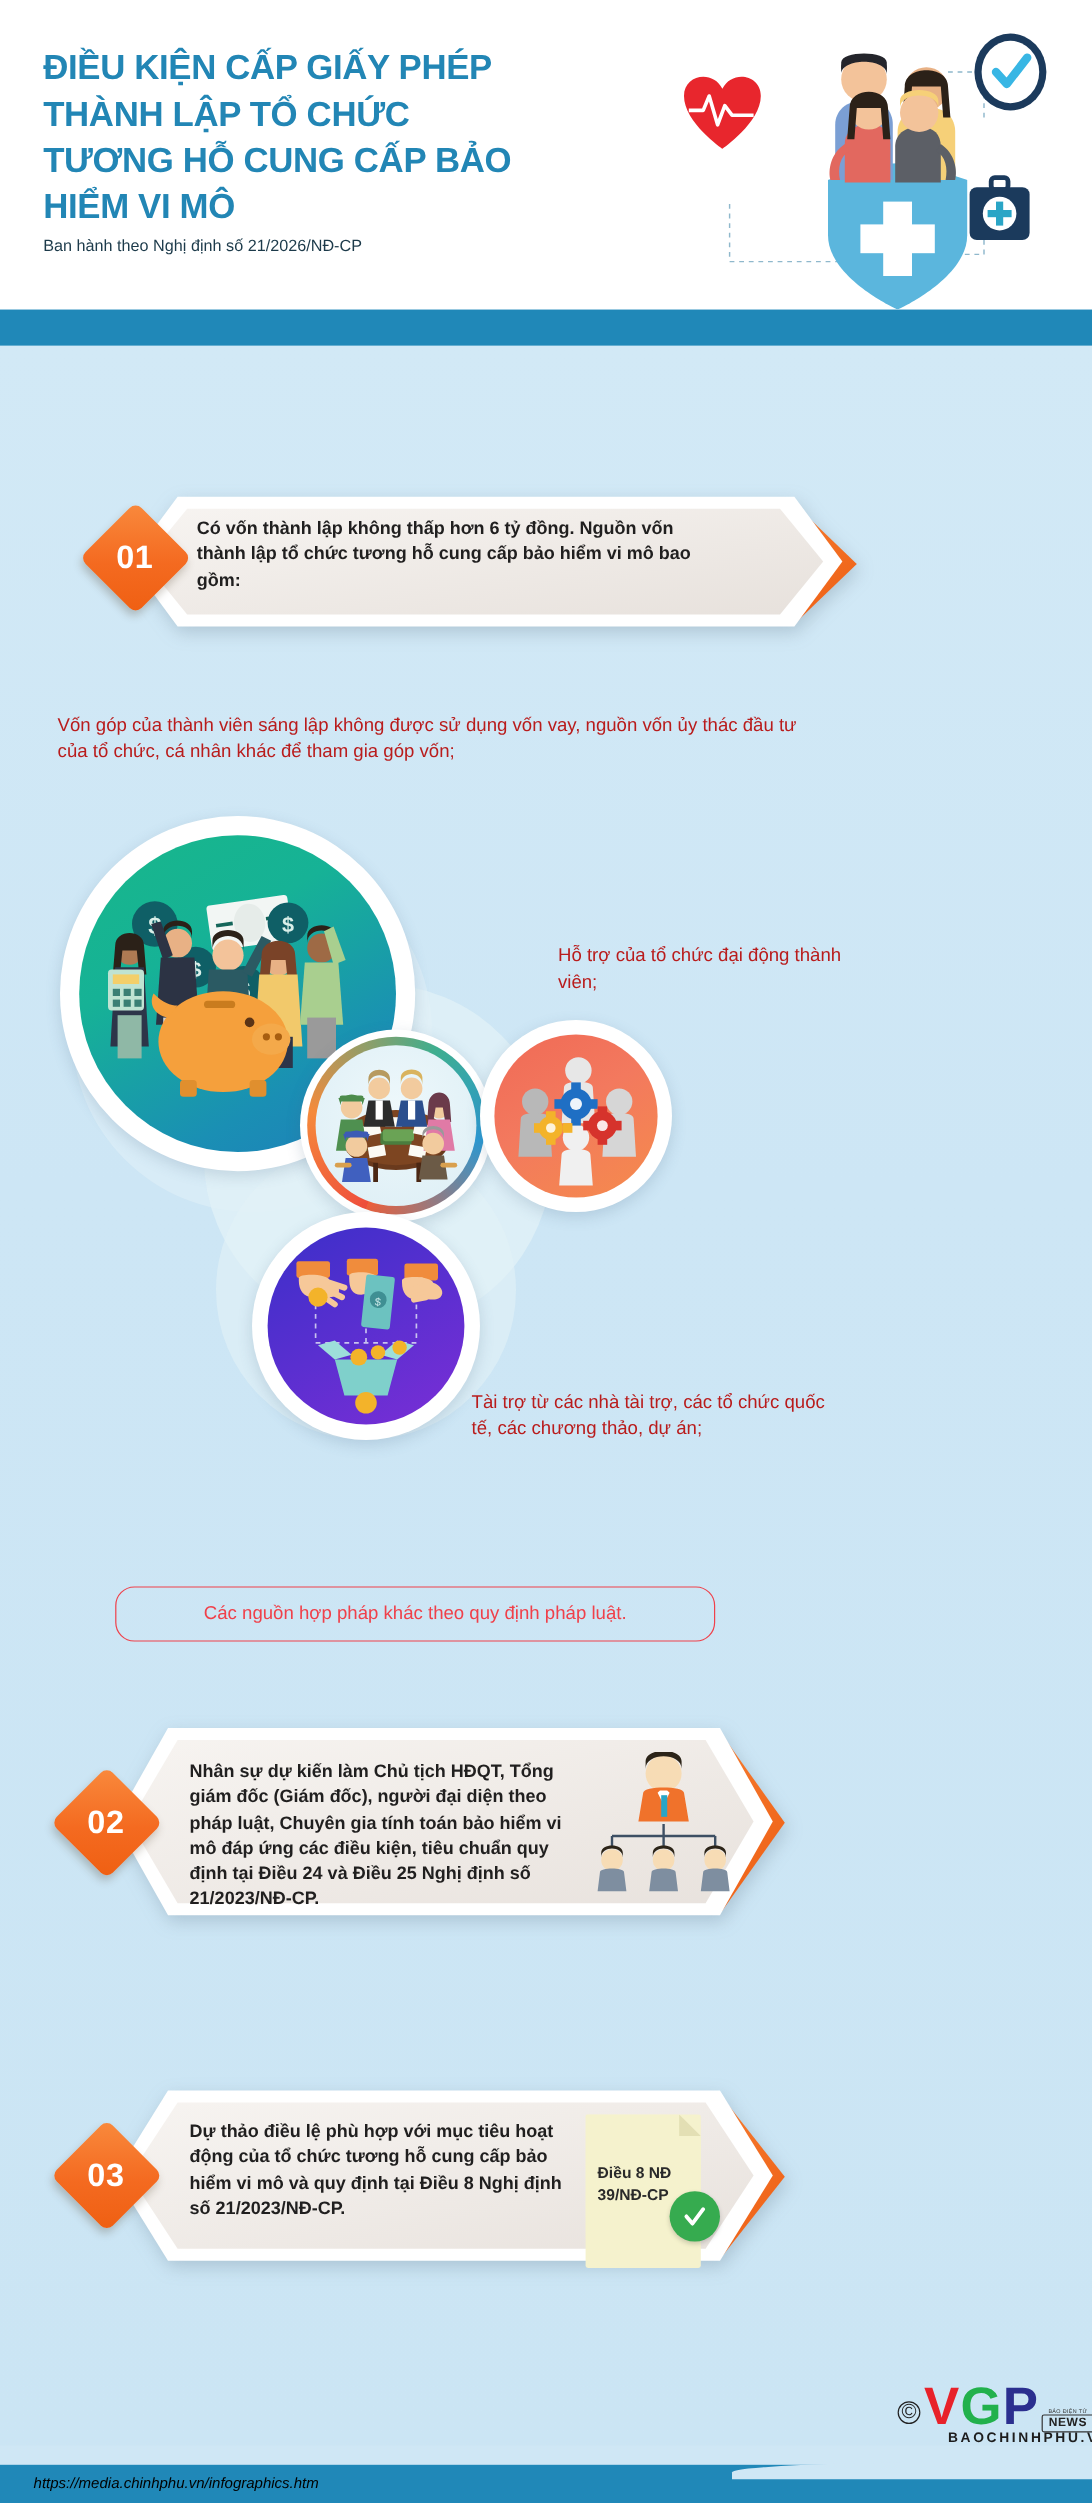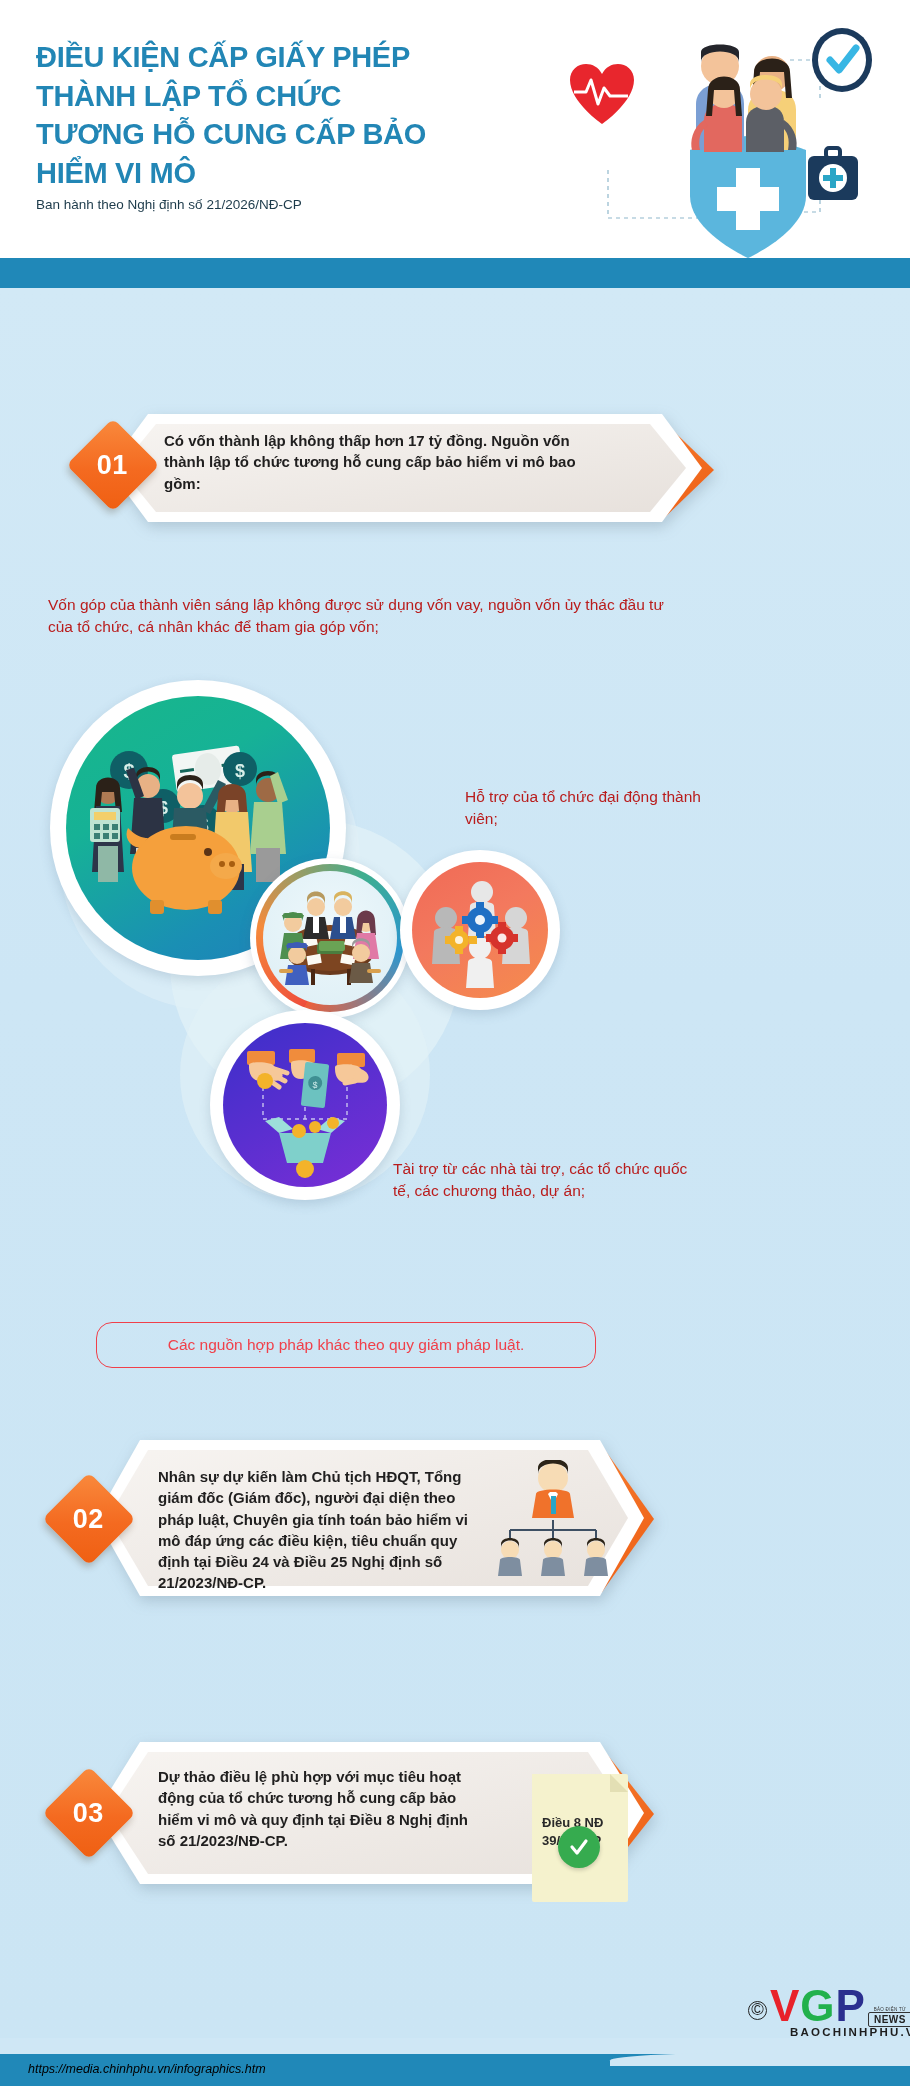--- a/index.html
+++ b/index.html
@@ -271,21 +271,21 @@
             <stop offset="100%" stop-color="#ee5d12"></stop>
         </linearGradient>
       </defs>
 
       <path d="M470 8 L560 8 L612 58 L560 108 L470 108 Z" fill="url(#og1)"></path>
 
       <path d="M46 2 L560 2 L600 56 L560 110 L46 110 L6 56 Z" fill="#ffffff"></path>
 
       <path d="M54 12 L548 12 L584 56 L548 100 L54 100 L18 56 Z" fill="url(#cg1)"></path>
     </svg>
-    <div class="card-text" style="left:62px; top:18px; width:440px;">Có vốn thành lập không thấp hơn 17 tỷ đồng. Nguồn vốn thành lập tổ chức tương hỗ cung cấp bảo hiểm vi mô bao gồm:</div>
+    <div class="card-text" style="left:62px; top:18px; width:440px;">Có vốn thành lập không thấp hơn 6 tỷ đồng. Nguồn vốn thành lập tổ chức tương hỗ cung cấp bảo hiểm vi mô bao gồm:</div>
     <div class="num-badge" style="left:-22px; top:20px; width:66px; height:66px;">
       <span>01</span>
     </div>
   </div>
 
   <div class="para" style="left:48px; top:594px; width:640px;">Vốn góp của thành viên sáng lập không được sử dụng vốn vay, nguồn vốn ủy thác đầu tư của tổ chức, cá nhân khác để tham gia góp vốn;</div>
 
   <div class="circle-wrap" style="left:40px; top:690px; width:560px; height:580px;">
 
     <div class="halo" style="left:20px; top:20px; width:300px; height:300px; opacity:.55;"></div>
@@ -523,21 +523,21 @@
         </svg>
       </div>
     </div>
   </div>
 
   <div class="para" style="left:465px; top:786px; width:250px;">Hỗ trợ của tổ chức đại động thành viên;</div>
 
   <div class="para" style="left:393px; top:1158px; width:300px;">Tài trợ từ các nhà tài trợ, các tổ chức quốc tế, các chương thảo, dự án;</div>
 
   <div class="redbox" style="left:96px; top:1322px; width:500px; height:46px;">
-    <span>Các nguồn hợp pháp khác theo quy giám pháp luật.</span>
+    <span>Các nguồn hợp pháp khác theo quy định pháp luật.</span>
   </div>
 
   <div class="num-card" style="left:88px; top:1438px; width:608px; height:162px;">
     <svg class="card-shape" width="608" height="162" viewBox="0 0 608 162">
       <defs>
         <linearGradient id="cg2" x1="0" y1="0" x2="1" y2="1">
           <stop offset="0%" stop-color="#f7f4f1"></stop>
             <stop offset="100%" stop-color="#e8e2dd"></stop>
         </linearGradient>
         <linearGradient id="og2" x1="0" y1="0" x2="1" y2="1">
@@ -595,21 +595,21 @@
       </defs>
       <path d="M440 8 L514 8 L566 74 L514 140 L440 140 Z" fill="url(#og3)"></path>
       <path d="M52 2 L512 2 L556 73 L512 144 L52 144 L8 73 Z" fill="#ffffff"></path>
       <path d="M60 12 L500 12 L540 73 L500 134 L60 134 L20 73 Z" fill="url(#cg3)"></path>
     </svg>
     <div class="card-text" style="left:70px; top:26px; width:315px;">Dự thảo điều lệ phù hợp với mục tiêu hoạt động của tổ chức tương hỗ cung cấp bảo hiểm vi mô và quy định tại Điều 8 Nghị định số 21/2023/NĐ-CP.</div>
     <div class="num-badge" style="left:-32px; top:40px; width:66px; height:66px;">
       <span>03</span>
     </div>
 
-    <div class="sticky" style="left:400px; top:34px; width:96px; height:128px;margin-left:44px;">
+    <div class="sticky" style="left:400px; top:22px; width:96px; height:128px;">
       <svg width="96" height="104" viewBox="0 0 96 104" style="position:absolute;left:0;top:0;">
         <path d="M0 0 L78 0 L96 18 L96 104 L0 104 Z" fill="#f5f2cd"></path>
         <path d="M78 0 L96 18 L78 18 Z" fill="#e3dfb4"></path>
       </svg>
       <div class="sticky-text" style="left:10px; top:40px;">Điều 8 NĐ</div>
       <div class="sticky-text" style="left:10px; top:58px;">39/NĐ-CP</div>
     </div>
     <div class="green-check" style="left:470px; top:86px;">
       <svg width="24" height="24" viewBox="0 0 24 24">
         <path d="M5 12 L10 18 L19 6" stroke="#fff" stroke-width="3.2" fill="none" stroke-linecap="round" stroke-linejoin="round"></path>

